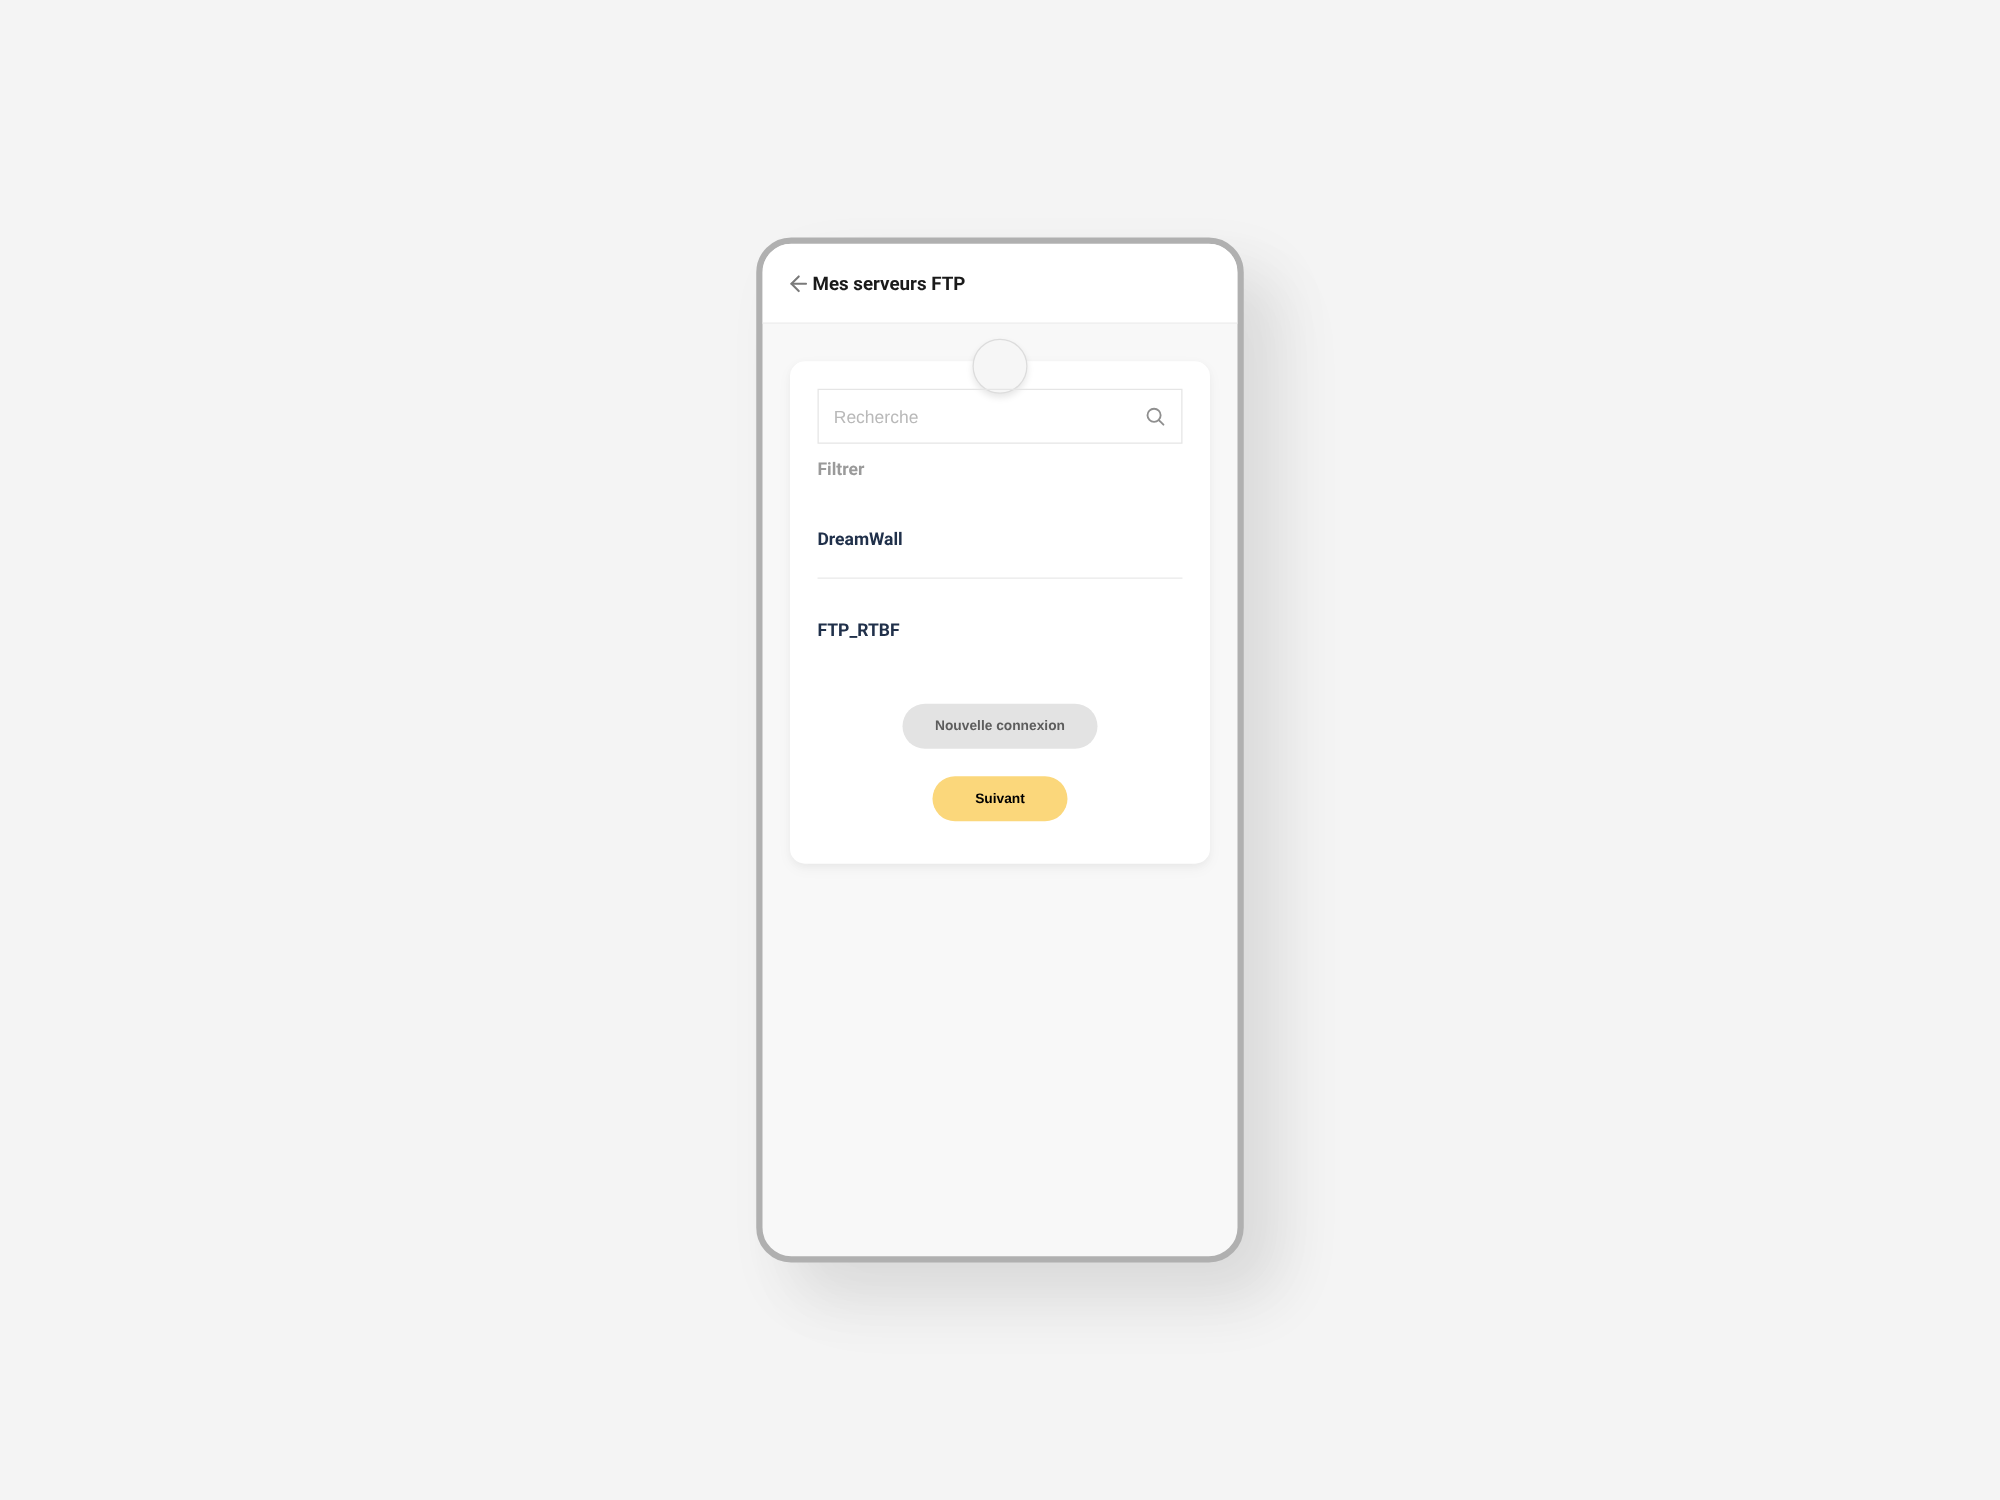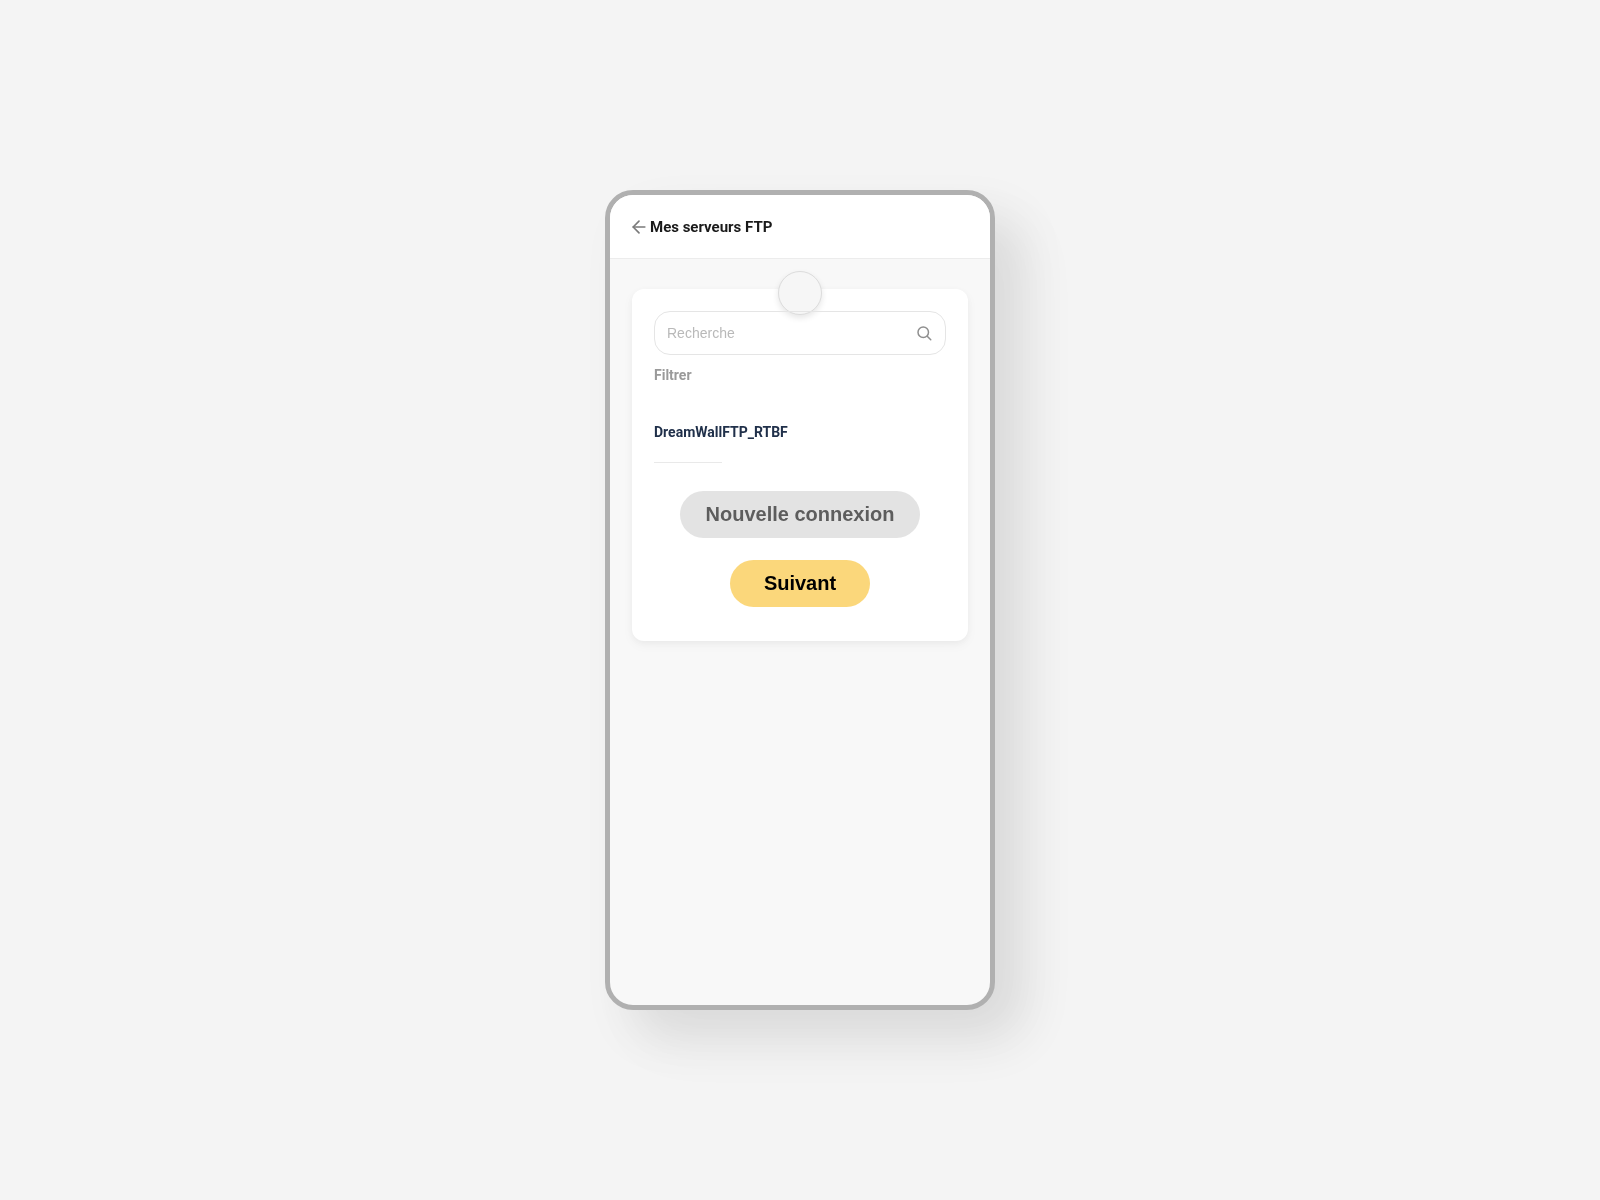--- a/index.html
+++ b/index.html
@@ -56,21 +56,21 @@
       left: 22px;
       right: 22px;
       background: #ffffff;
       border-radius: 12px;
       box-shadow: 0 4px 12px rgba(0,0,0,0.04), 0 2px 6px rgba(0,0,0,0.03);
       padding: 22px 22px 34px 22px;
     }
     .search-row {
       position: relative;
       border: 1px solid #e5e5e5;
-      border-radius: 16px;
+      border-radius: 0;
       height: 44px;
       display: flex;
       align-items: center;
       padding: 0 12px;
     }
     .search-input {
       border: none;
       outline: none;
       font-size: 14px;
       color: #333;
@@ -93,21 +93,22 @@
       padding: 10px 0 18px 0;
     }
     .filter-label {
       font-size: 14px;
       font-weight: 700;
       color: #9a9a9a;
       cursor: pointer;
     }
     .list {
       display: flex;
-      flex-direction: row;
+      flex-direction: column;
+      gap: 12px;
     }
     .list-item {
       padding: 22px 0;
       border-bottom: 1px solid #e9e9e9;
       font-size: 14px;
       font-weight: 700;
       color: #20304a;
       cursor: pointer;
     }
     .list-item:last-child {
@@ -116,21 +117,21 @@
     .buttons {
       margin-top: 28px;
       display: flex;
       flex-direction: column;
       align-items: center;
       gap: 22px;
     }
     .btn {
       border: none;
       border-radius: 999px;
-      font-size: 20px;
+      font-size: 11px;
       font-weight: 700;
       cursor: pointer;
       padding: 12px 26px;
     }
     .btn-secondary {
       background: #e3e3e3;
       color: #5d5d5d;
     }
     .btn-primary {
       background: #fbd77b;

